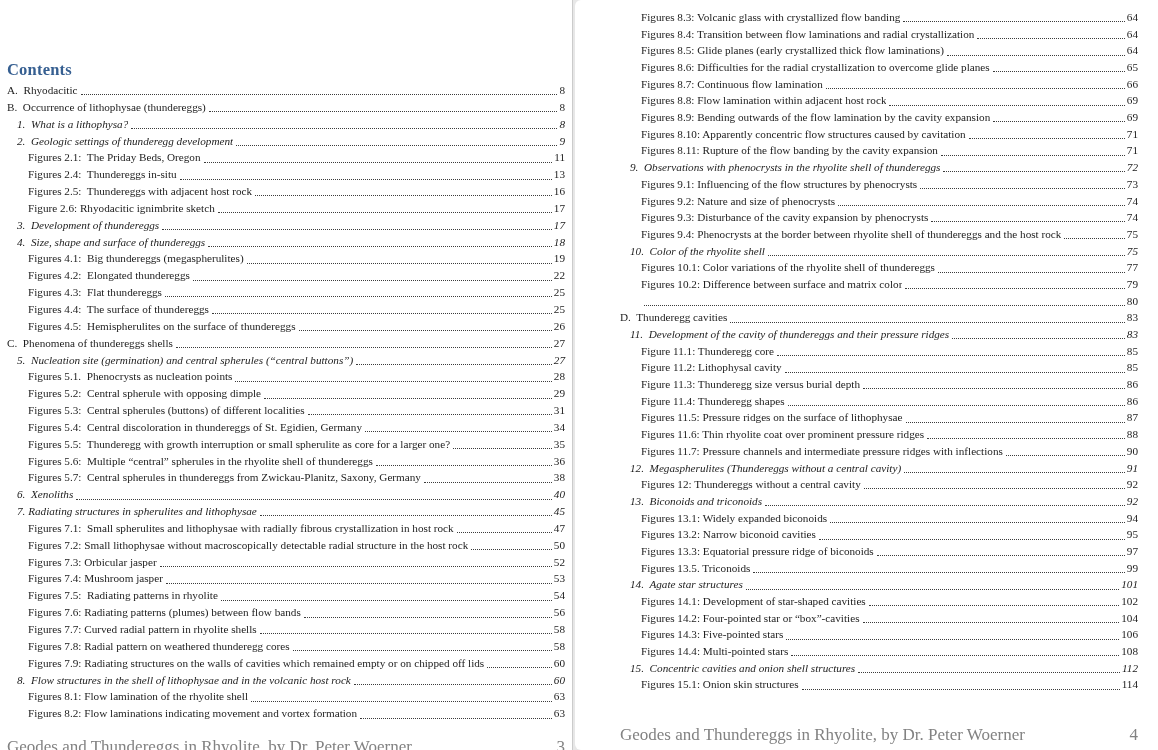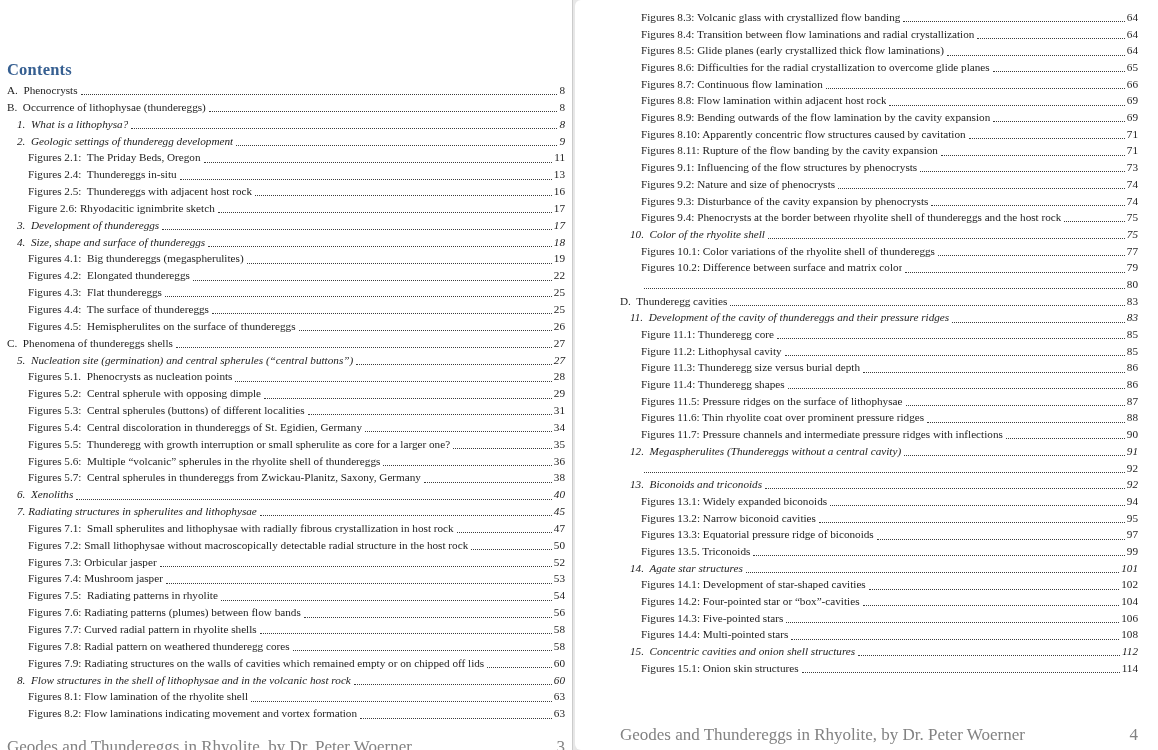--- a/index.html
+++ b/index.html
@@ -64,21 +64,21 @@
 </style>
 </head>
 <body>
 
 <div class="screen">
 
   <div class="page page-left">
     <h1 class="contents-heading">Contents</h1>
     <div class="toc toc-left">
         <div class="entry lvl0">
-          <span class="label">A.  Phenocrysts</span>
+          <span class="label">A.  Rhyodacitic</span>
           <span class="leader"></span>
           <span class="pagenum">8</span>
         </div>
         <div class="entry lvl0">
           <span class="label">B.  Occurrence of lithophysae (thundereggs)</span>
           <span class="leader"></span>
           <span class="pagenum">8</span>
         </div>
         <div class="entry lvl1">
           <span class="label">1.  What is a lithophysa?</span>
@@ -174,21 +174,21 @@
           <span class="label">Figures 5.4:  Central discoloration in thundereggs of St. Egidien, Germany</span>
           <span class="leader"></span>
           <span class="pagenum">34</span>
         </div>
         <div class="entry lvl2">
           <span class="label">Figures 5.5:  Thunderegg with growth interruption or small spherulite as core for a larger one?</span>
           <span class="leader"></span>
           <span class="pagenum">35</span>
         </div>
         <div class="entry lvl2">
-          <span class="label">Figures 5.6:  Multiple “volcanic” spherules in the rhyolite shell of thundereggs</span>
+          <span class="label">Figures 5.6:  Multiple “central” spherules in the rhyolite shell of thundereggs</span>
           <span class="leader"></span>
           <span class="pagenum">36</span>
         </div>
         <div class="entry lvl2">
           <span class="label">Figures 5.7:  Central spherules in thundereggs from Zwickau-Planitz, Saxony, Germany</span>
           <span class="leader"></span>
           <span class="pagenum">38</span>
         </div>
         <div class="entry lvl1">
           <span class="label">6.  Xenoliths</span>
@@ -309,20 +309,25 @@
         <div class="entry lvl2">
           <span class="label">Figures 8.10: Apparently concentric flow structures caused by cavitation</span>
           <span class="leader"></span>
           <span class="pagenum">71</span>
         </div>
         <div class="entry lvl2">
           <span class="label">Figures 8.11: Rupture of the flow banding by the cavity expansion</span>
           <span class="leader"></span>
           <span class="pagenum">71</span>
         </div>
+        <div class="entry lvl1">
+          <span class="label">9.  Observations with phenocrysts in the rhyolite shell of thundereggs</span>
+          <span class="leader"></span>
+          <span class="pagenum">72</span>
+        </div>
         <div class="entry lvl2">
           <span class="label">Figures 9.1: Influencing of the flow structures by phenocrysts</span>
           <span class="leader"></span>
           <span class="pagenum">73</span>
         </div>
         <div class="entry lvl2">
           <span class="label">Figures 9.2: Nature and size of phenocrysts</span>
           <span class="leader"></span>
           <span class="pagenum">74</span>
         </div>
@@ -399,20 +404,21 @@
           <span class="label">Figures 11.7: Pressure channels and intermediate pressure ridges with inflections</span>
           <span class="leader"></span>
           <span class="pagenum">90</span>
         </div>
         <div class="entry lvl1">
           <span class="label">12.  Megaspherulites (Thundereggs without a central cavity)</span>
           <span class="leader"></span>
           <span class="pagenum">91</span>
         </div>
         <div class="entry lvl2">
+          <span class="label">Figures 12: Thundereggs without a central cavity</span>
           <span class="leader"></span>
           <span class="pagenum">92</span>
         </div>
         <div class="entry lvl1">
           <span class="label">13.  Biconoids and triconoids</span>
           <span class="leader"></span>
           <span class="pagenum">92</span>
         </div>
         <div class="entry lvl2">
           <span class="label">Figures 13.1: Widely expanded biconoids</span>

